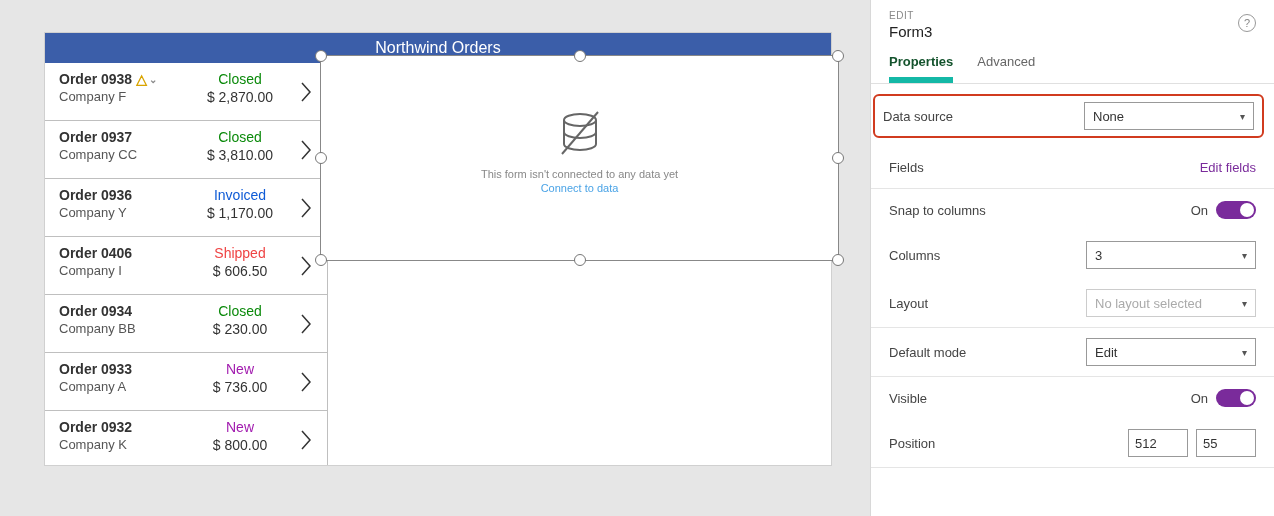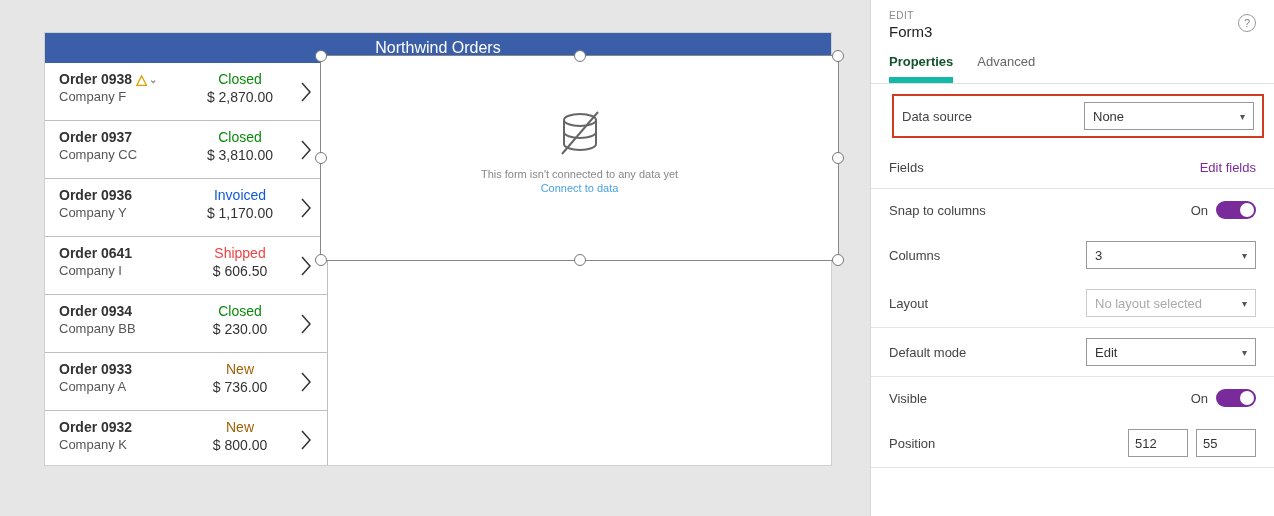--- a/index.html
+++ b/index.html
@@ -51,21 +51,21 @@
     height: 58px;
   }
   .order-left { flex: 1; }
   .order-num { font-weight: 600; font-size: 14px; color: #333; }
   .company { font-size: 13px; color: #555; margin-top: 2px; }
   .order-right { width: 96px; text-align: center; padding-right: 6px;}
   .status { font-size: 14px; }
   .status.closed { color: #0b8a0b; }
   .status.invoiced { color: #0f5bd6; }
   .status.shipped { color: #ef4444; }
-  .status.new { color: #a16207; }
+  .status.new { color: #a21caf; }
   .price { font-size: 14px; color: #333; margin-top: 2px; }
   .chevron-col { width: 30px; display: flex; align-items: center; justify-content: center; }
   .warn-chev { display:inline-flex; align-items:center; gap:2px; margin-left:4px;}
   .warn-triangle { color:#d9a400; font-size:14px; line-height:1;}
   .mini-chev { color:#888; font-size:10px;}
 
   
   .form-area {
     flex: 1;
     position: relative;
@@ -137,24 +137,24 @@
 
   .prop-group { border-bottom: 1px solid #e5e5e5; }
   .prop-row {
     display: flex; align-items: center;
     padding: 10px 18px;
     min-height: 42px;
   }
   .prop-label { flex: 1; color: #444; }
 
   .highlight-row {
-    margin: 10px 10px 8px 21px;
+    margin: 10px 10px 8px 2px;
     padding: 6px 8px;
     border: 2px solid #d13b1f;
-    border-radius: 0;
+    border-radius: 6px;
     display: flex; align-items: center;
   }
   .highlight-row .prop-label { flex: 1; }
 
   .dropdown {
     border: 1px solid #999;
     height: 28px;
     min-width: 170px;
     display: flex; align-items: center;
     padding: 0 8px;
@@ -239,21 +239,21 @@
             <div class="price">$ 1,170.00</div>
           </div>
           <div class="chevron-col">
             <svg width="14" height="24" viewBox="0 0 14 24">
               <path d="M3 3 L11 12 L3 21" fill="none" stroke="#333" stroke-width="1.5"></path>
             </svg>
           </div>
         </div>
         <div class="order-item">
           <div class="order-left">
-            <div class="order-num">Order 0641</div>
+            <div class="order-num">Order 0406</div>
             <div class="company">Company I</div>
           </div>
           <div class="order-right">
             <div class="status shipped">Shipped</div>
             <div class="price">$ 606.50</div>
           </div>
           <div class="chevron-col">
             <svg width="14" height="24" viewBox="0 0 14 24">
               <path d="M3 3 L11 12 L3 21" fill="none" stroke="#333" stroke-width="1.5"></path>
             </svg>

